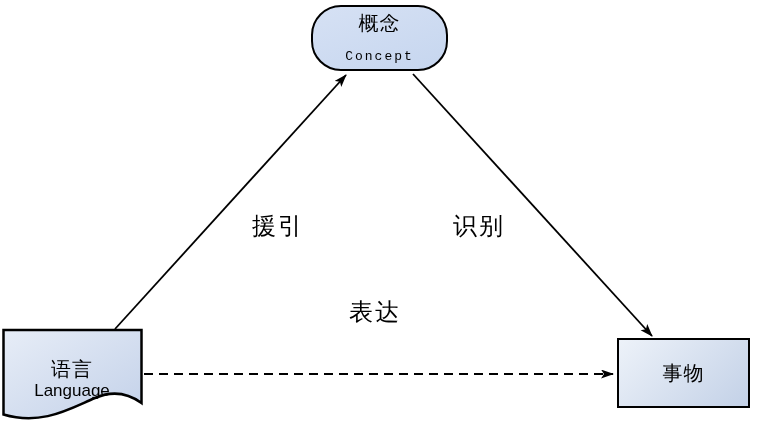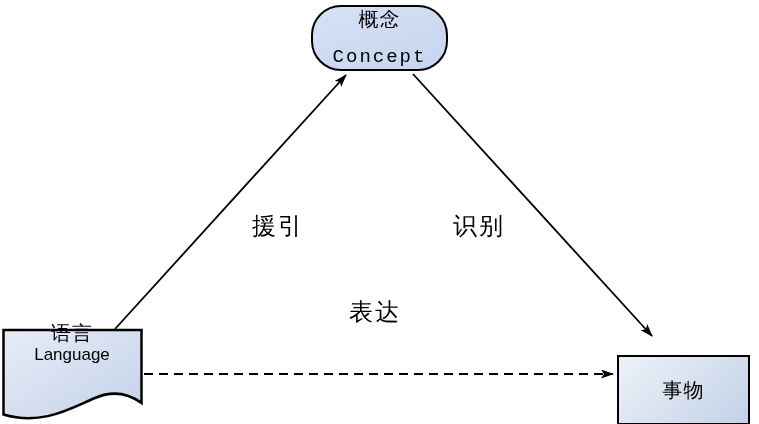--- a/index.html
+++ b/index.html
@@ -29,42 +29,42 @@
     text-align: center;
   }
   .node-concept {
     left: 311px; top: 5px;
     width: 137px; height: 66px;
     border-radius: 30px;
     background: linear-gradient(160deg, #d6e1f4 0%, #c6d6ef 100%);
     gap: 16px;
   }
   .node-thing {
-    left: 617px; top: 355px;
+    left: 617px; top: 338px;
     width: 133px; height: 70px;
     background: linear-gradient(135deg, #edf2f9 0%, #c3d1e7 100%);
   }
   .node-language-text {
     position: absolute;
-    left: 2px; top: 314px;
+    left: 2px; top: 350px;
     width: 140px; height: 58px;
     display: flex;
     flex-direction: column;
     align-items: center;
     justify-content: center;
     line-height: 1.12;
     text-align: center;
   }
   .zh {
     font-size: 20px;
     letter-spacing: 1px;
   }
   .en-mono {
     font-family: "Liberation Mono", "DejaVu Sans Mono", monospace;
-    font-size: 19px;
+    font-size: 13px;
     letter-spacing: 2px;
   }
   .en-sans {
     font-family: "Liberation Sans", "DejaVu Sans", sans-serif;
     font-size: 17px;
   }
   .edge-label {
     position: absolute;
     transform: translate(-50%, -50%);
     font-size: 24px;

